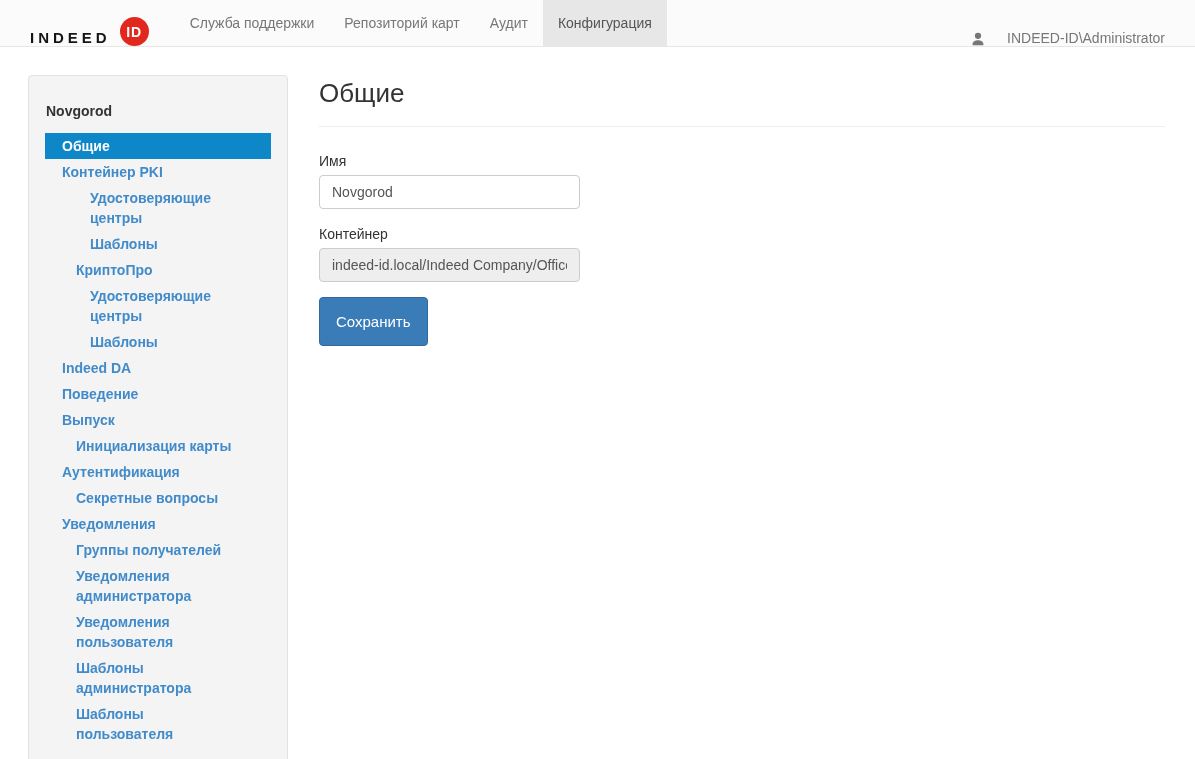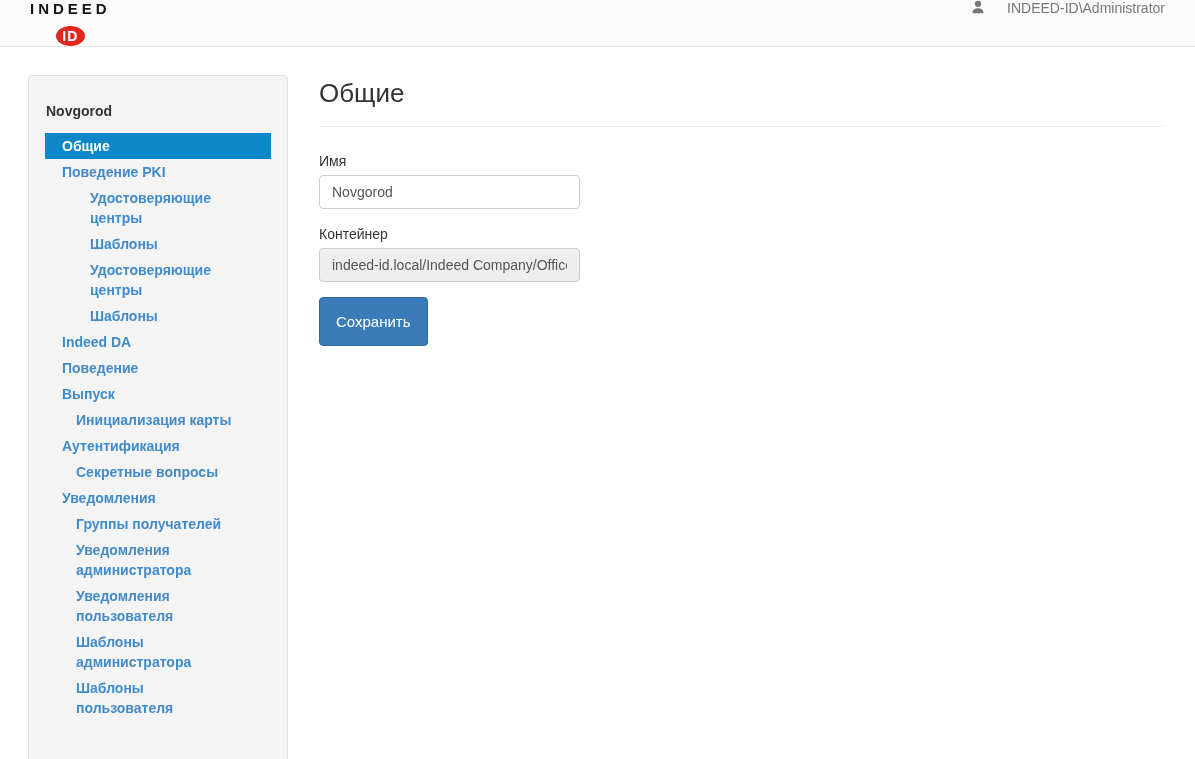--- a/index.html
+++ b/index.html
@@ -23,45 +23,44 @@
 
   
   .navbar {
     height: 47px;
     background: #fbfbfb;
     border-bottom: 1px solid #e7e7e7;
     display: flex;
     align-items: stretch;
   }
   .logo {
-    display: flex; align-items: center;
+    display: flex; align-items: flex-end;
     padding: 0 22px 0 30px; gap: 9px;
     cursor: pointer;
-    flex-direction: column;
   }
   .logo-text {
     font-size: 15px; font-weight: bold;
     letter-spacing: 4px; color: #151515;
   }
   .logo-badge {
     width: 29px; height: 29px; border-radius: 50%;
     background: var(--logo-red); color: #fff;
     font-size: 14px; font-weight: bold; letter-spacing: 1px;
     display: flex; align-items: center; justify-content: center;
   }
   .nav-menu { display: flex; align-items: stretch; margin-left: 4px; }
   .nav-item {
     color: #777; text-decoration: none;
     line-height: 47px; padding: 0 15px;
     cursor: pointer; white-space: nowrap;
   }
   .nav-item.active { background: var(--active-tab-bg); color: #555; }
   .user-menu {
     margin-left: auto;
-    display: flex; align-items: flex-start; gap: 22px;
+    display: flex; align-items: flex-end; gap: 22px;
     color: #777; padding-right: 30px; cursor: pointer;
   }
 
   
   .sidebar {
     position: absolute; left: 28px; top: 75px;
     width: 260px; height: 690px;
     background: #f4f4f4;
     border: 1px solid #e2e2e2;
     border-radius: 4px;
@@ -123,37 +122,44 @@
   }
 </style>
 </head>
 <body>
 
 <header class="navbar">
   <div class="logo">
     <span class="logo-text">INDEED</span>
     <span class="logo-badge">ID</span>
   </div>
+  <nav class="nav-menu">
+      <a class="nav-item">Служба поддержки</a>
+      <a class="nav-item">Репозиторий карт</a>
+      <a class="nav-item">Аудит</a>
+      <a class="nav-item active">Конфигурация</a>
+    </nav>
   <div class="user-menu">
     <span style="display:flex">
       <svg width="14" height="14" viewBox="0 0 16 16" aria-hidden="true">
         <path d="M8 8a3.6 3.6 0 1 0 0-7.2A3.6 3.6 0 0 0 8 8zm0 1.4c-3.1 0-6.2 1.6-6.2 4.6v1.2h12.4V14c0-3-3.1-4.6-6.2-4.6z" fill="#777"></path>
       </svg>
     </span>
     <span>INDEED-ID\Administrator</span>
   </div>
 </header>
 
 <aside class="sidebar">
   <div class="side-header">Novgorod</div>
   <nav class="side-nav">
       <a class="side-item lvl1 selected">Общие</a>
-      <a class="side-item lvl1">Поведение PKI</a>
+      <a class="side-item lvl1">Контейнер PKI</a>
       <a class="side-item lvl3">Удостоверяющие центры</a>
       <a class="side-item lvl3">Шаблоны</a>
+      <a class="side-item lvl2">КриптоПро</a>
       <a class="side-item lvl3">Удостоверяющие центры</a>
       <a class="side-item lvl3">Шаблоны</a>
       <a class="side-item lvl1">Indeed DA</a>
       <a class="side-item lvl1">Поведение</a>
       <a class="side-item lvl1">Выпуск</a>
       <a class="side-item lvl2">Инициализация карты</a>
       <a class="side-item lvl1">Аутентификация</a>
       <a class="side-item lvl2">Секретные вопросы</a>
       <a class="side-item lvl1">Уведомления</a>
       <a class="side-item lvl2">Группы получателей</a>

